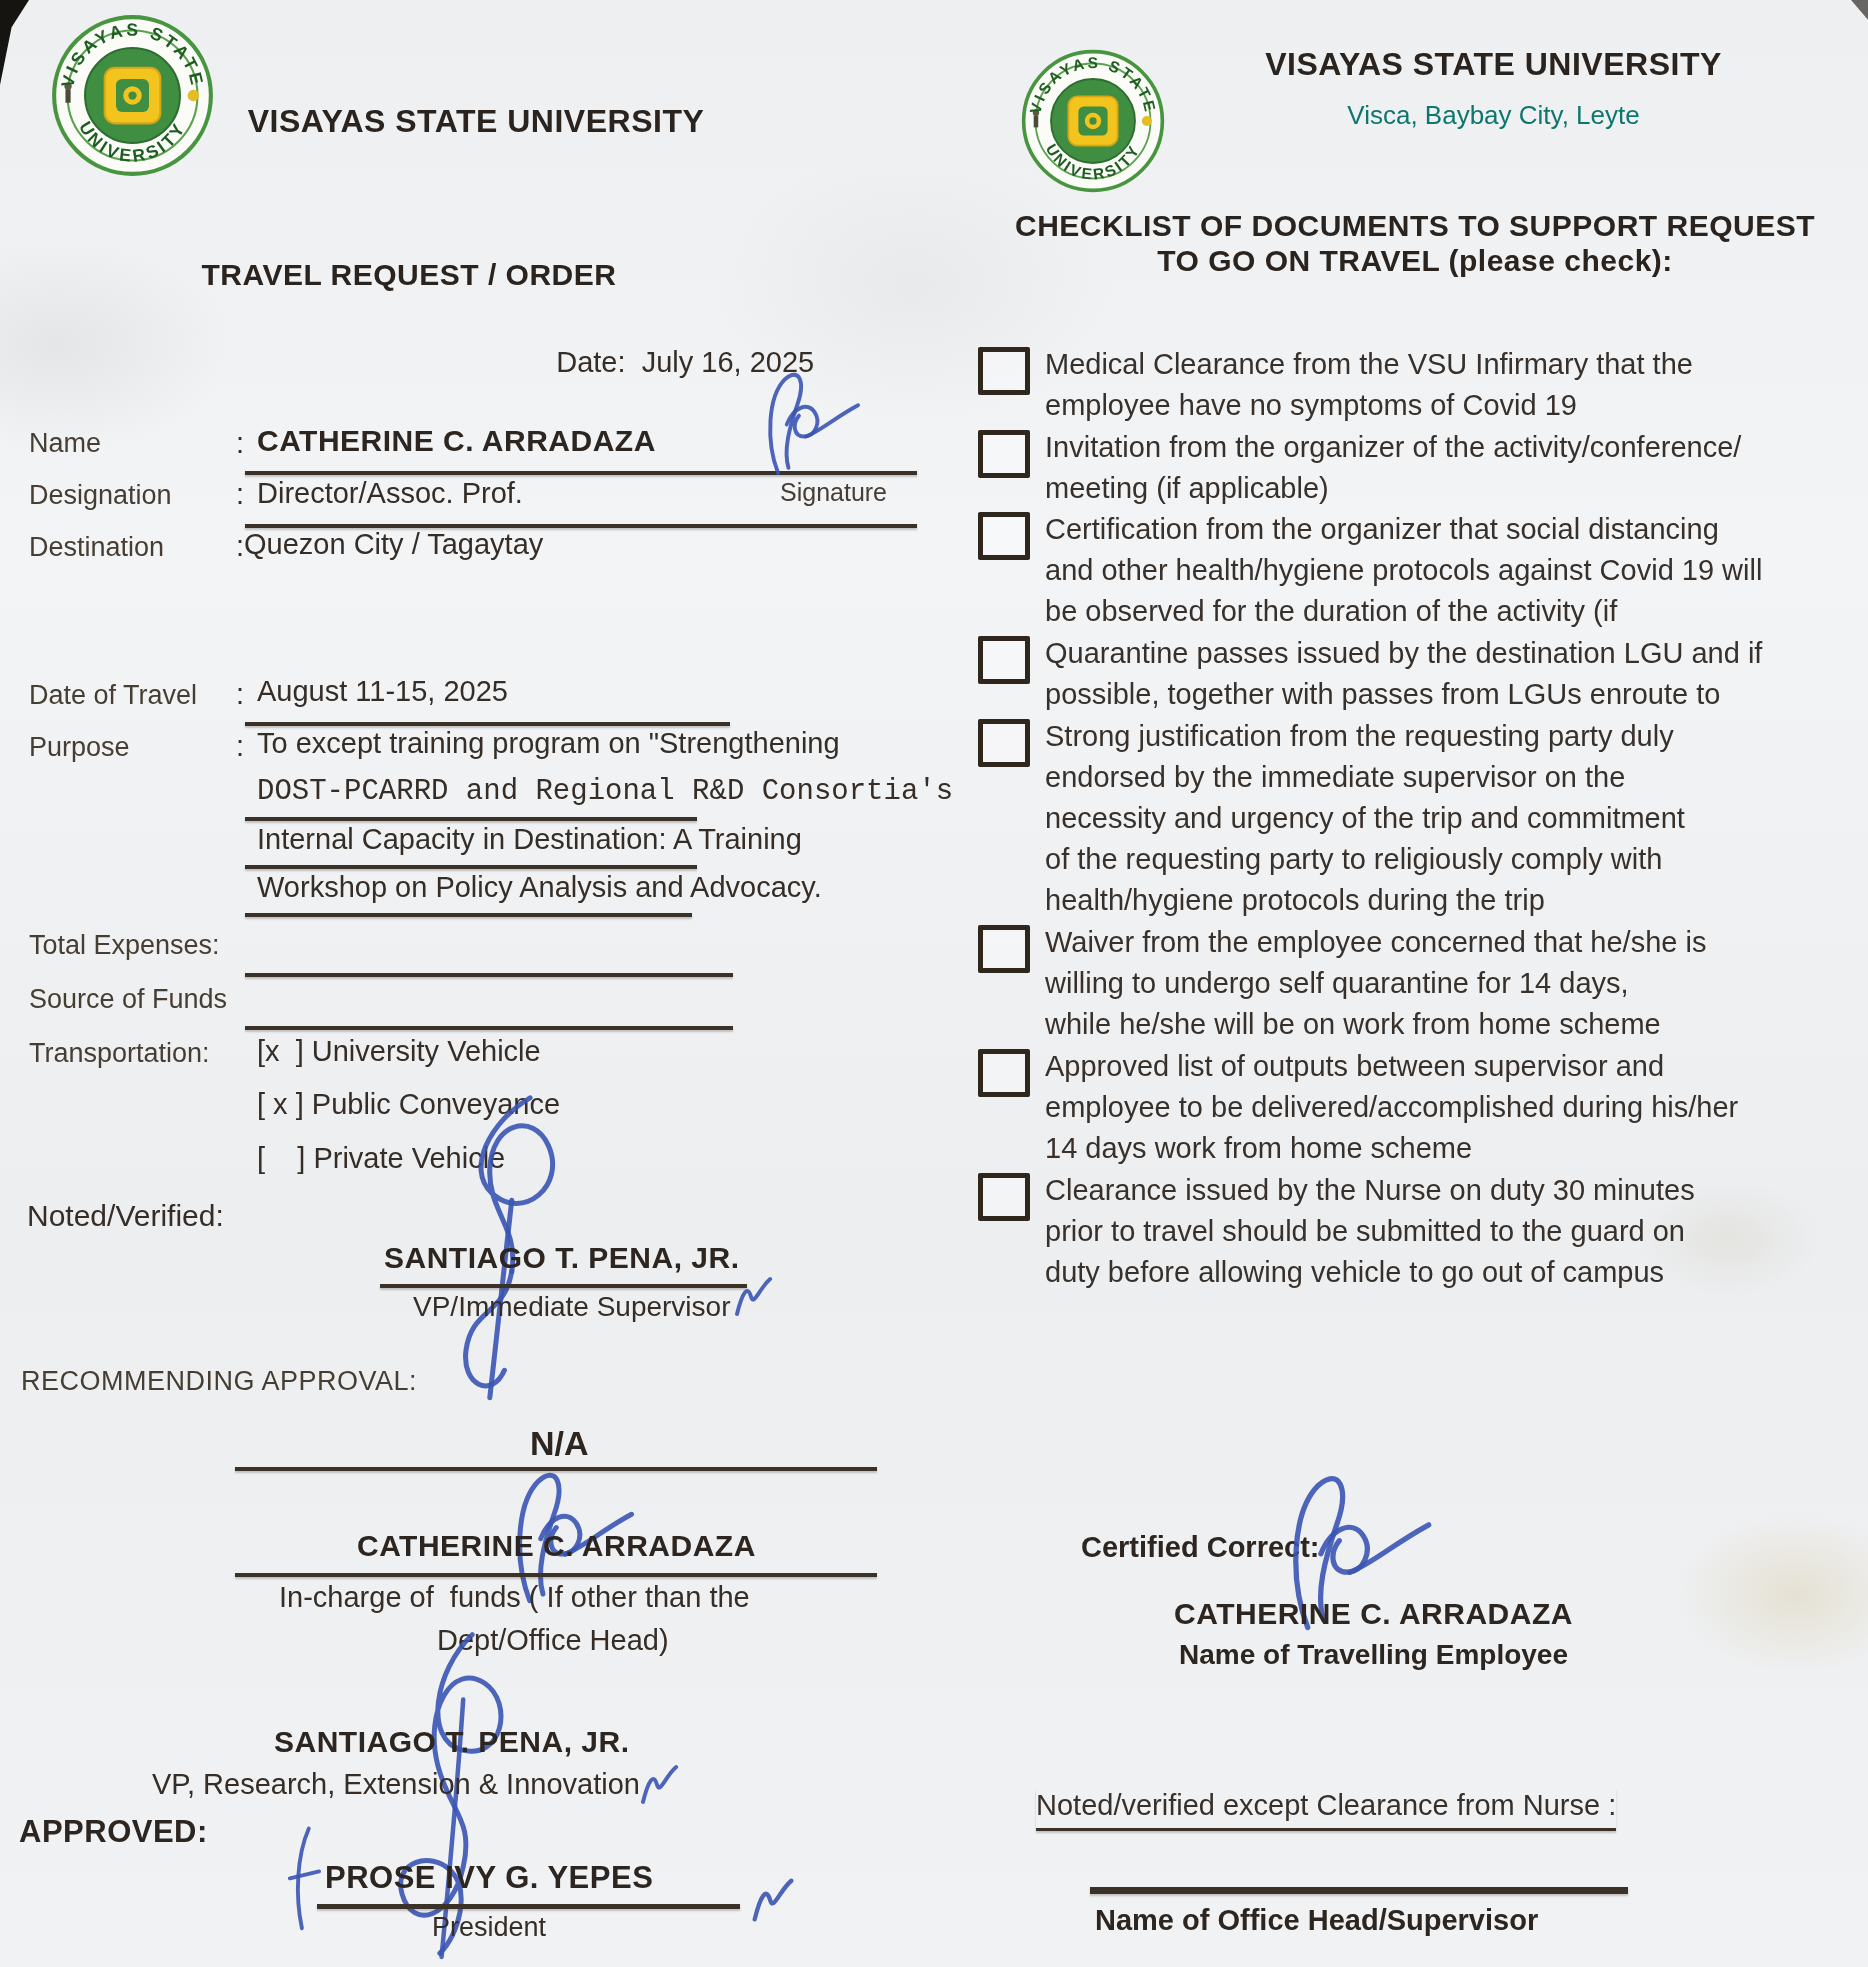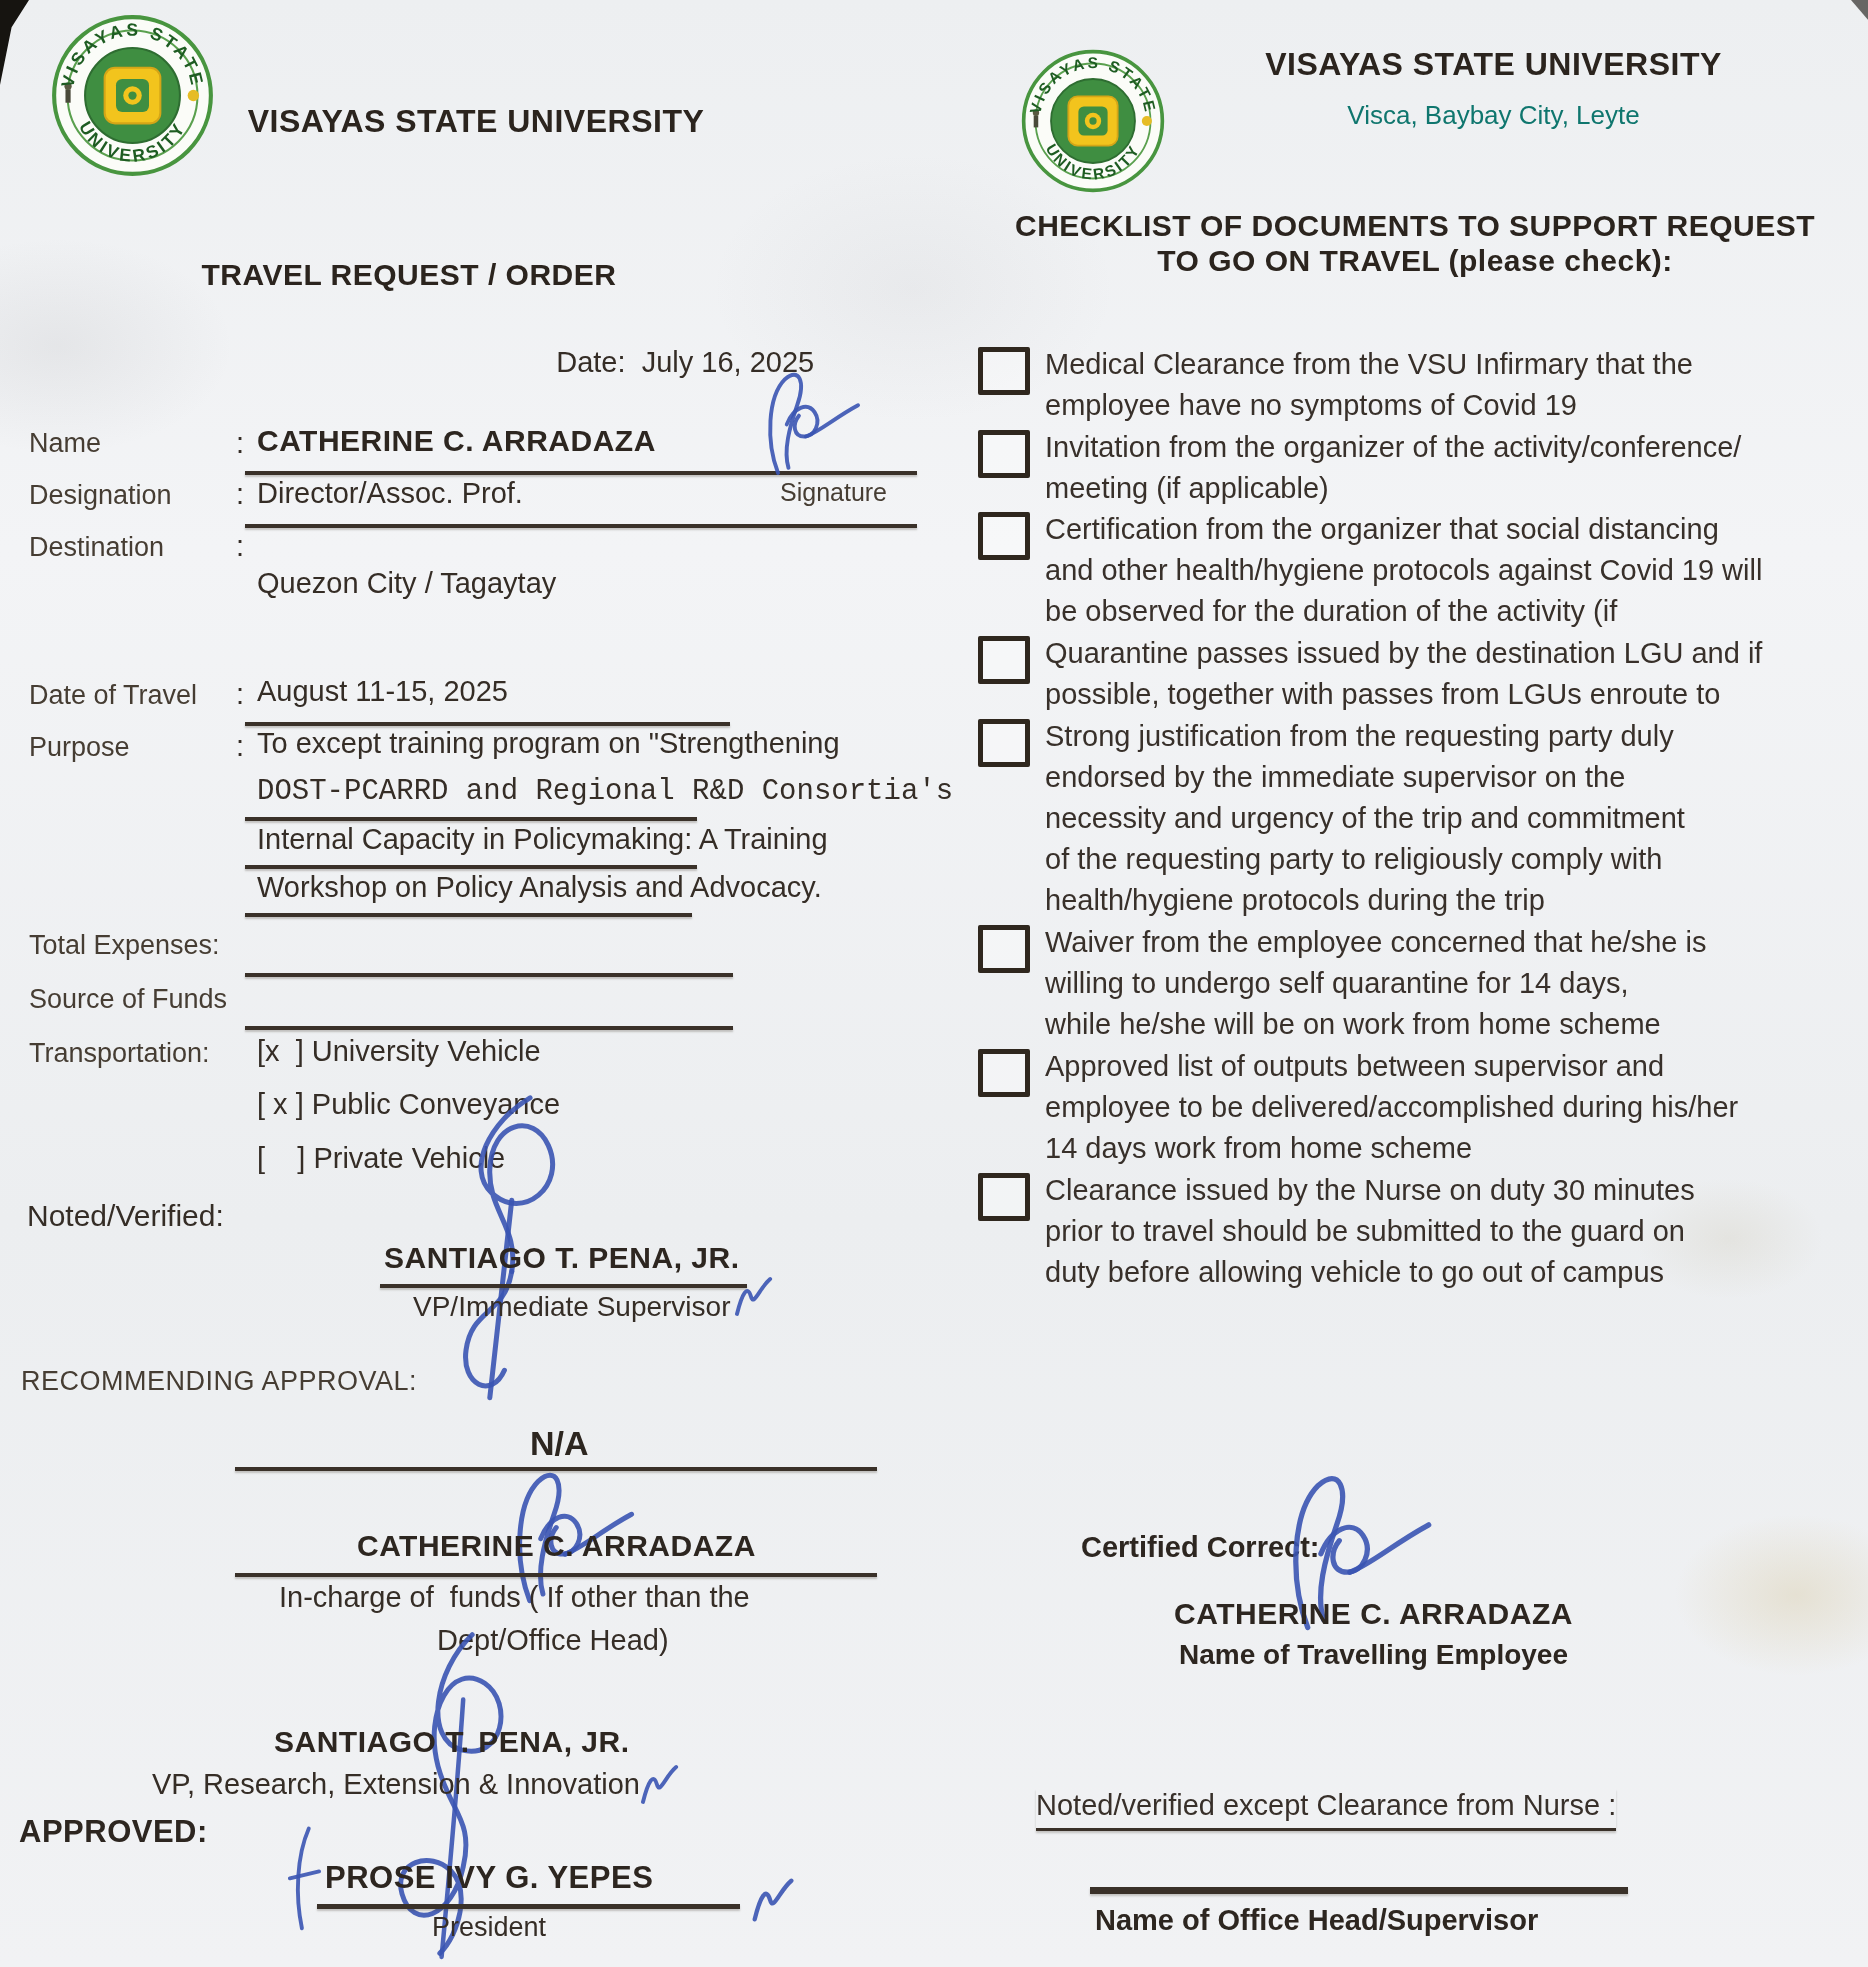--- a/index.html
+++ b/index.html
@@ -93,33 +93,33 @@
   </div>
   <div class="abs lbl nw" style="left:780px;top:478px;font-size:25px;">Signature</div>
 
   <div class="abs lbl nw" style="left:29px;top:480px;">Designation</div>
   <div class="abs val" style="left:236px;top:478px;">:</div>
   <div class="abs val nw" style="left:257px;top:477px;">Director/Assoc. Prof.</div>
   <div class="uline" style="left:245px;top:524px;width:672px;"></div>
 
   <div class="abs lbl nw" style="left:29px;top:532px;">Destination</div>
   <div class="abs val" style="left:236px;top:530px;">:</div>
-  <div class="abs val nw" style="left:257px;top:528px;margin-top:39px;">Quezon City / Tagaytay</div>
+  <div class="abs val nw" style="left:244px;top:528px;">Quezon City / Tagaytay</div>
 
   <div class="abs lbl nw" style="left:29px;top:680px;">Date of Travel</div>
   <div class="abs val" style="left:236px;top:678px;">:</div>
   <div class="abs val nw" style="left:257px;top:675px;">August 11-15, 2025</div>
   <div class="uline" style="left:245px;top:722px;width:485px;"></div>
 
   <div class="abs lbl nw" style="left:29px;top:732px;">Purpose</div>
   <div class="abs val" style="left:236px;top:730px;">:</div>
   <div class="abs val nw" style="left:257px;top:727px;">To except training program on "Strengthening</div>
   <div class="abs val nw" style="left:257px;top:775px;font-family:Liberation Mono, monospace;">DOST-PCARRD and Regional R&amp;D Consortia's</div>
   <div class="uline" style="left:245px;top:817px;width:452px;"></div>
-  <div class="abs val nw" style="left:257px;top:823px;">Internal Capacity in Policymaking: A Training</div>
+  <div class="abs val nw" style="left:257px;top:823px;">Internal Capacity in Destination: A Training</div>
   <div class="uline" style="left:245px;top:865px;width:452px;"></div>
   <div class="abs val nw" style="left:257px;top:871px;">Workshop on Policy Analysis and Advocacy.</div>
   <div class="uline" style="left:245px;top:913px;width:447px;"></div>
 
   <div class="abs lbl nw" style="left:29px;top:930px;">Total Expenses:</div>
   <div class="uline" style="left:245px;top:973px;width:488px;"></div>
   <div class="abs lbl nw" style="left:29px;top:984px;">Source of Funds</div>
   <div class="uline" style="left:245px;top:1026px;width:488px;"></div>
 
   <div class="abs lbl nw" style="left:29px;top:1038px;">Transportation:</div>

